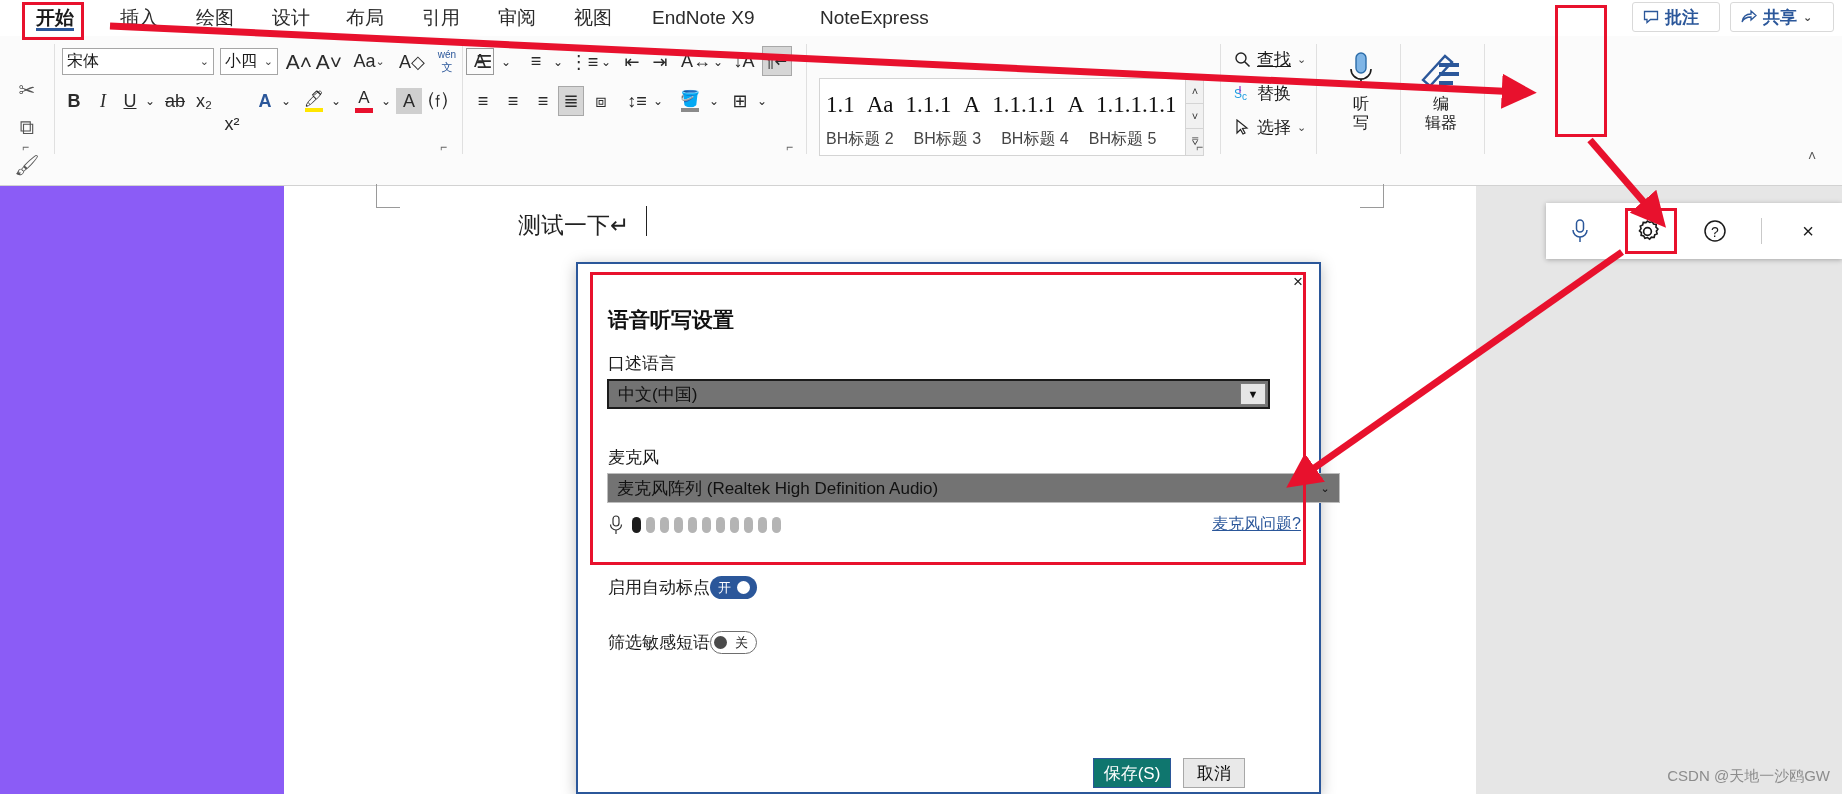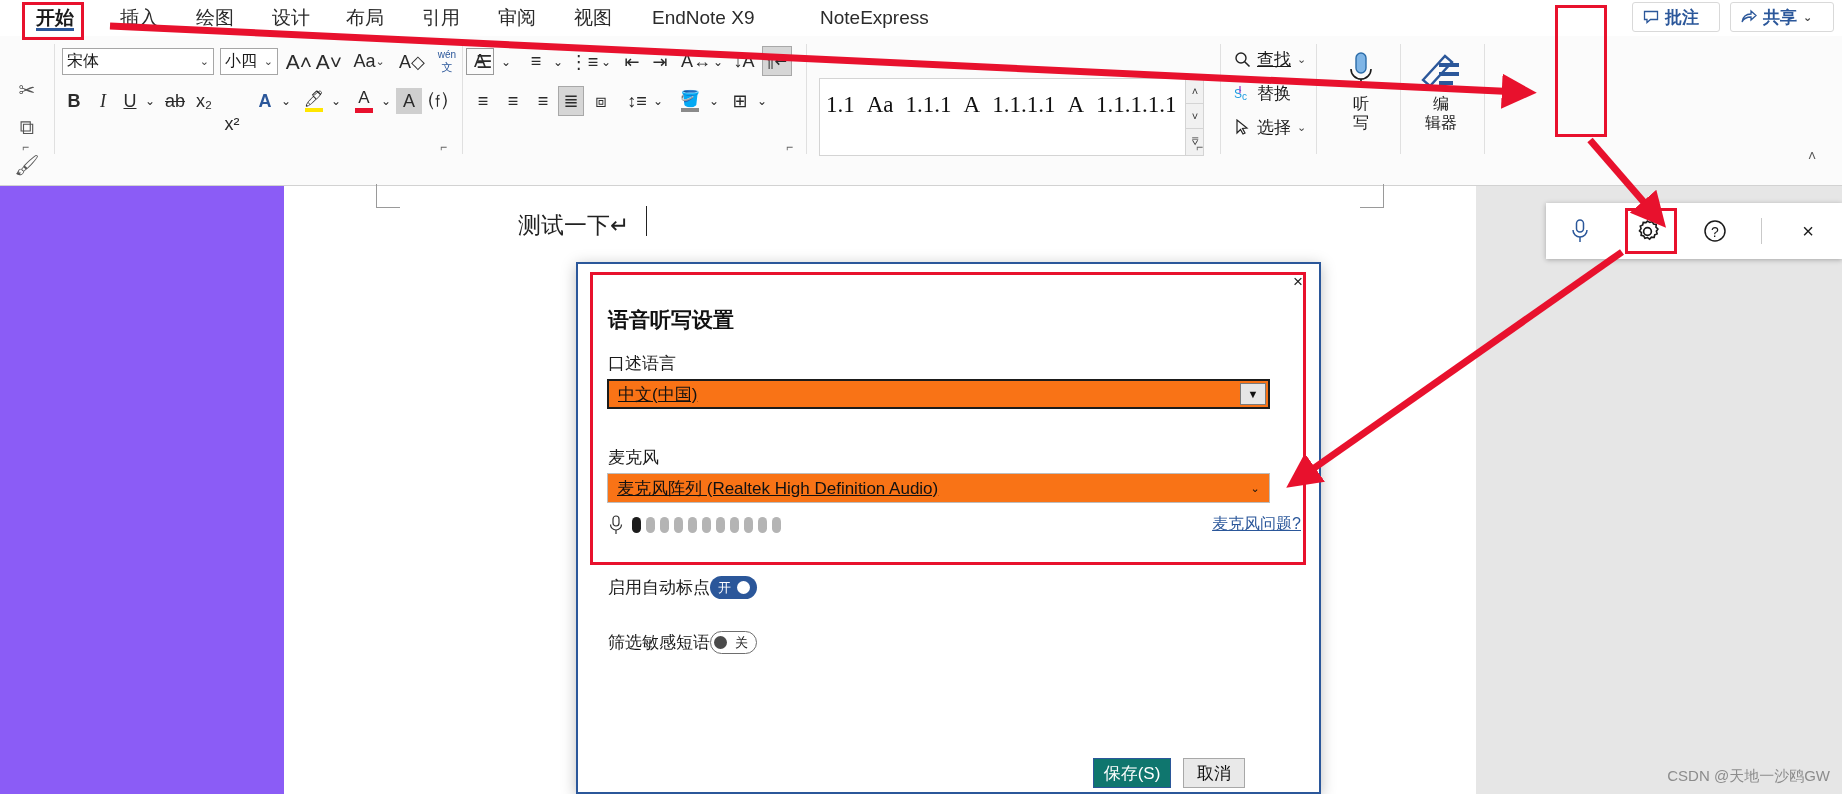--- a/index.html
+++ b/index.html
@@ -103,25 +103,25 @@
   #settings-dialog {
     position:absolute; left:576px; top:262px; width:745px; height:532px;
     background:#ffffff; border:2px solid #2b579a; box-shadow:0 3px 14px rgba(0,0,0,.25);
   }
   #dialog-close { position:absolute; right:8px; top:6px; width:26px; height:24px;
       display:flex; align-items:center; justify-content:center; font-size:17px;
       color:#222; cursor:pointer; }
   #dialog-title { position:absolute; left:30px; top:42px; font-size:21px; font-weight:bold; color:#111; }
   .field-label { position:absolute; font-size:17px; color:#1a1a1a; }
   .combo {
-    position:absolute; height:30px; background:#f97316; display:flex; align-items:center;
-    padding-left:9px; font-size:17px; color:#111; cursor:pointer;text-decoration:underline;
+    position:absolute; height:30px; background:#737373; display:flex; align-items:center;
+    padding-left:9px; font-size:17px; color:#111; cursor:pointer;
   }
   #combo-language { left:29px; top:115px; width:663px; border:2px solid #1b1b1b; }
-  #combo-mic      { left:29px; top:209px; width:663px; border:1px solid #bdbdbd; }
+  #combo-mic      { left:29px; top:209px; width:733px; border:1px solid #bdbdbd; }
   .combo-arrow {
     position:absolute; right:1px; top:1px; bottom:1px; width:26px; display:flex;
     align-items:center; justify-content:center; font-size:11px; color:#111;
   }
   #combo-language .combo-arrow { background:#e6e6e6; border-left:1px solid #7a7a7a; border:1px solid #7a7a7a; right:2px; top:2px; bottom:2px; }
 
   #mic-meter { position:absolute; left:30px; top:250px; display:flex; align-items:center; gap:8px; }
   .meter-bars { display:flex; gap:5px; }
   .bar { width:9px; height:16px; border-radius:5px; background:#b4b4b4; }
   .bar.on { background:#1c1c1c; }
@@ -271,20 +271,26 @@
     <div id="styles-gallery">
       <div class="style-row-top">
         <span>1.1</span>
         <span>Aa</span>
         <span>1.1.1</span>
         <span>A</span>
         <span>1.1.1.1</span>
         <span>A</span>
         <span>1.1.1.1.1</span>
       </div>
+      <div class="style-row-bot">
+        <span>BH标题 2</span>
+        <span>BH标题 3</span>
+        <span>BH标题 4</span>
+        <span>BH标题 5</span>
+      </div>
       <div id="gallery-scroll">
         <div class="gs-btn">˄</div>
         <div class="gs-btn">˅</div>
         <div class="gs-btn" style="border-bottom:none;">⩢</div>
       </div>
     </div>
     <div class="launcher" style="left:1196px; top:104px;">⌐</div>
     <div class="grp-sep" style="left:1220px;"></div>
 
     <div class="edit-item" style="left:1234px; top:12px;">

